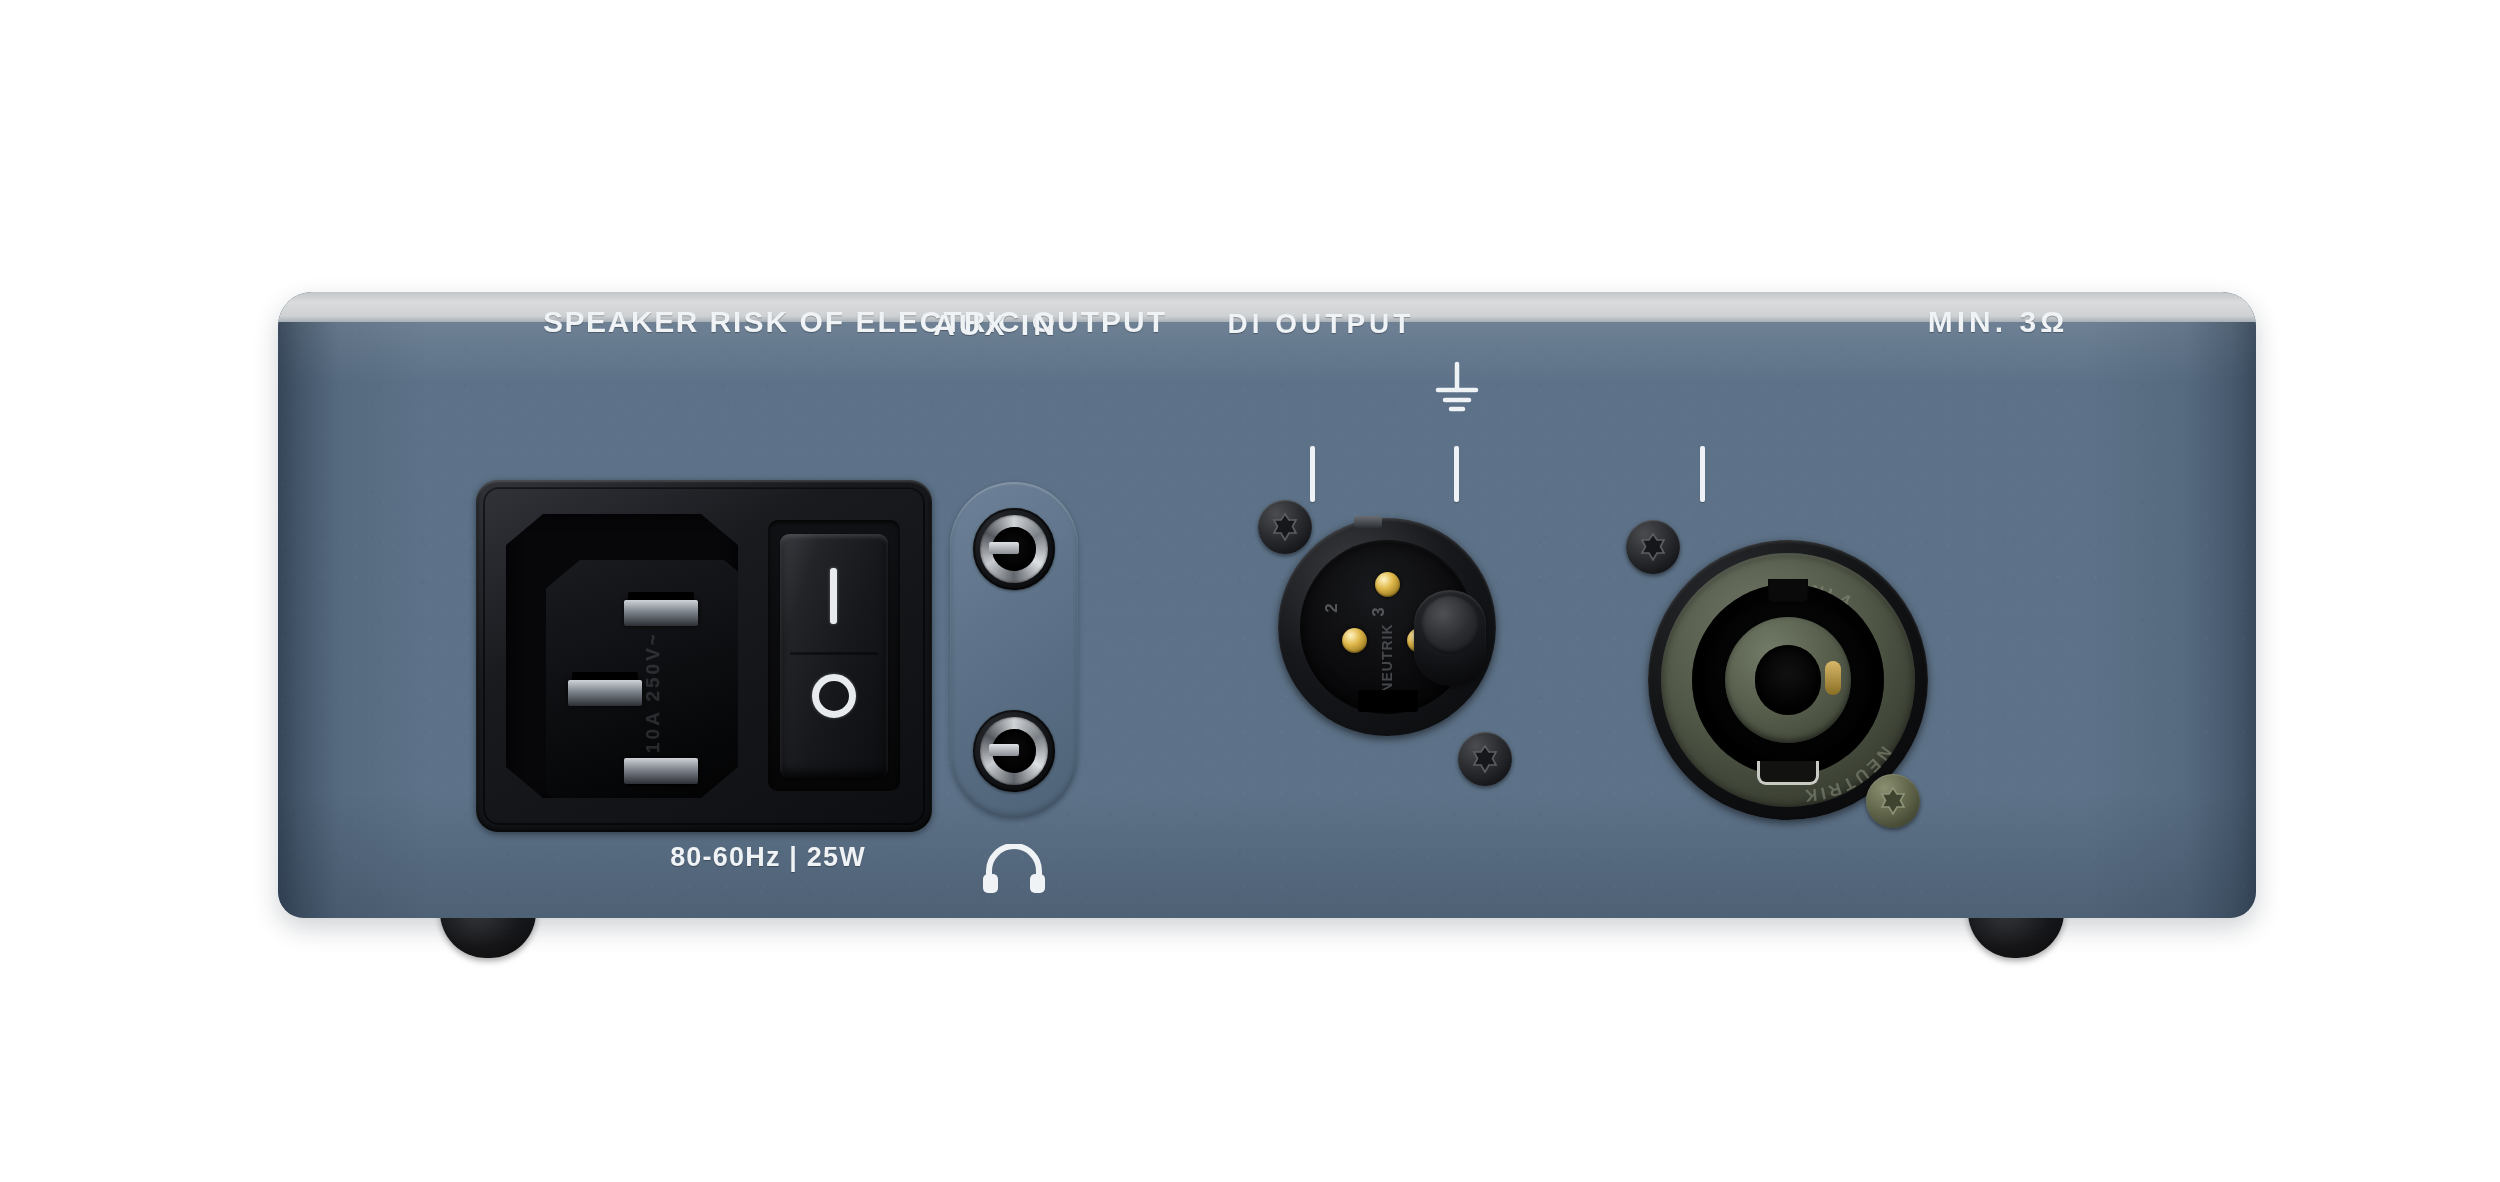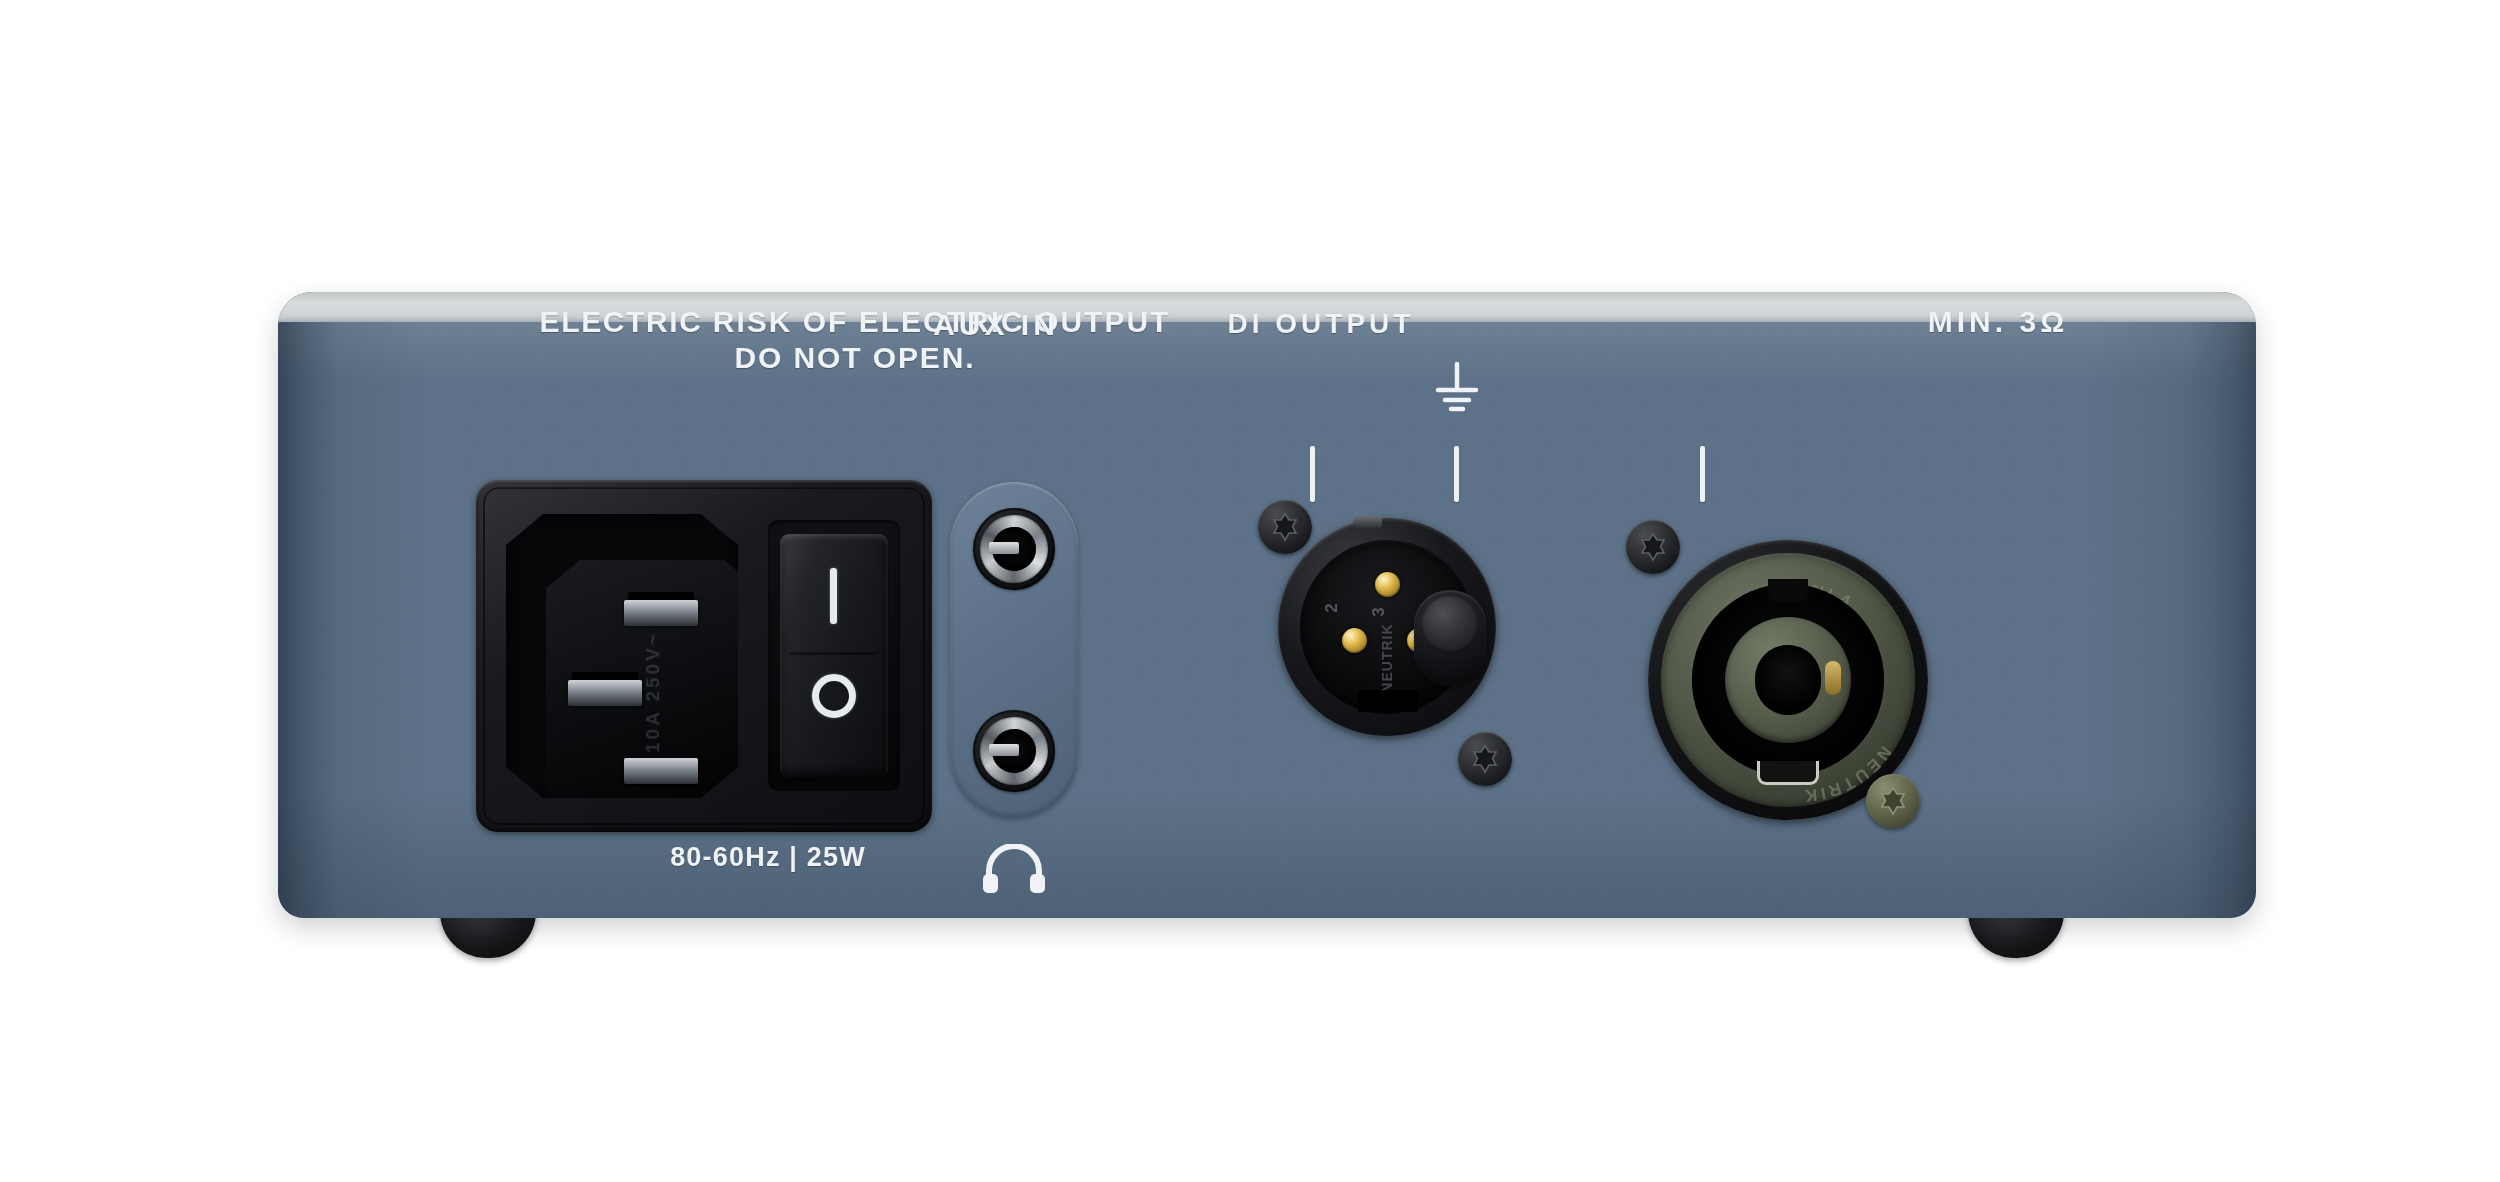--- a/index.html
+++ b/index.html
@@ -329,23 +329,22 @@
 
   <div id="chassis">
 
     <div id="top-panel"></div>
 
     <div id="rear-face">
       <div id="grain"></div>
 
       <div class="silk" id="caution-block">
         <div id="caution-line1">
-          <span id="caution-word">ELECTRIC</span><span> RISK OF ELECTRIC OUTPUT</span>
-        </div>
-        <div id="caution-line2">DO NOT OPEN.</div>
+          <span id="caution-word">SPEAKER</span><span> RISK OF ELECTRIC OUTPUT</span>
+        </div>
       </div>
 
       <div class="silk" id="lbl-aux">AUX IN</div>
       <div class="silk" id="lbl-di">DI OUTPUT</div>
 
       <div class="silk" id="lbl-spk">
         <div id="lbl-spk-2">MIN. 3Ω</div>
       </div>
 
       <div id="gnd-symbol">

